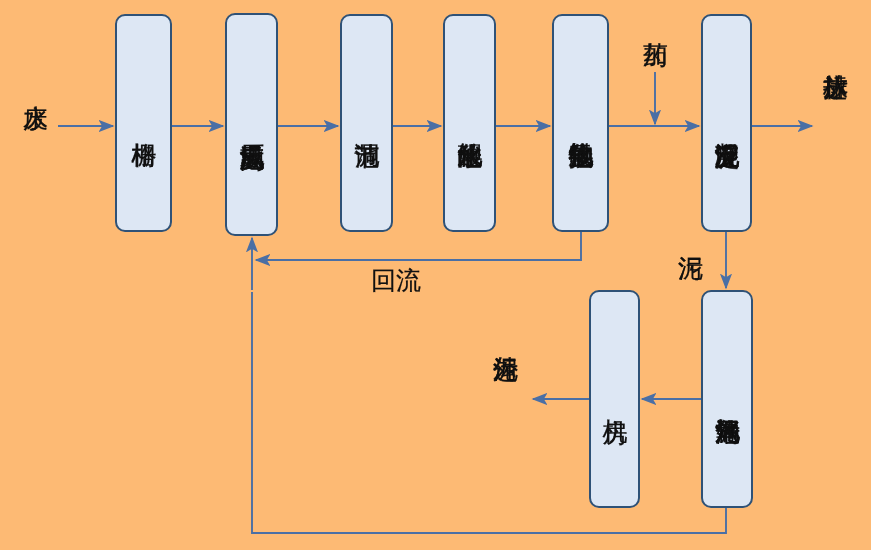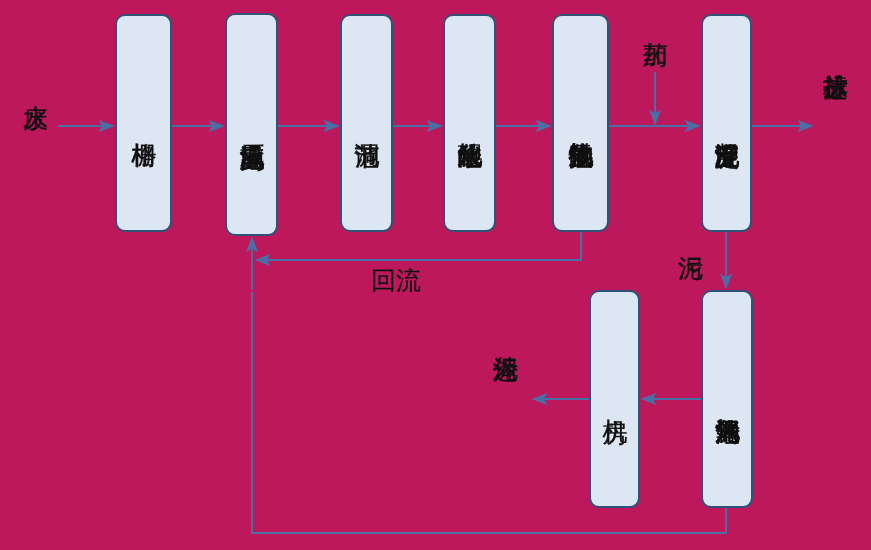--- a/index.html
+++ b/index.html
@@ -7,21 +7,21 @@
     padding: 0;
     background: #ffffff;
   }
   body {
     font-family: "DejaVu Sans", "Liberation Sans", sans-serif;
   }
   #canvas {
     position: relative;
     width: 871px;
     height: 550px;
-    background: #be185d;
+    background: #fdba74;
     overflow: hidden;
   }
   #edges {
     position: absolute;
     left: 0;
     top: 0;
     width: 871px;
     height: 550px;
   }
   .node {

